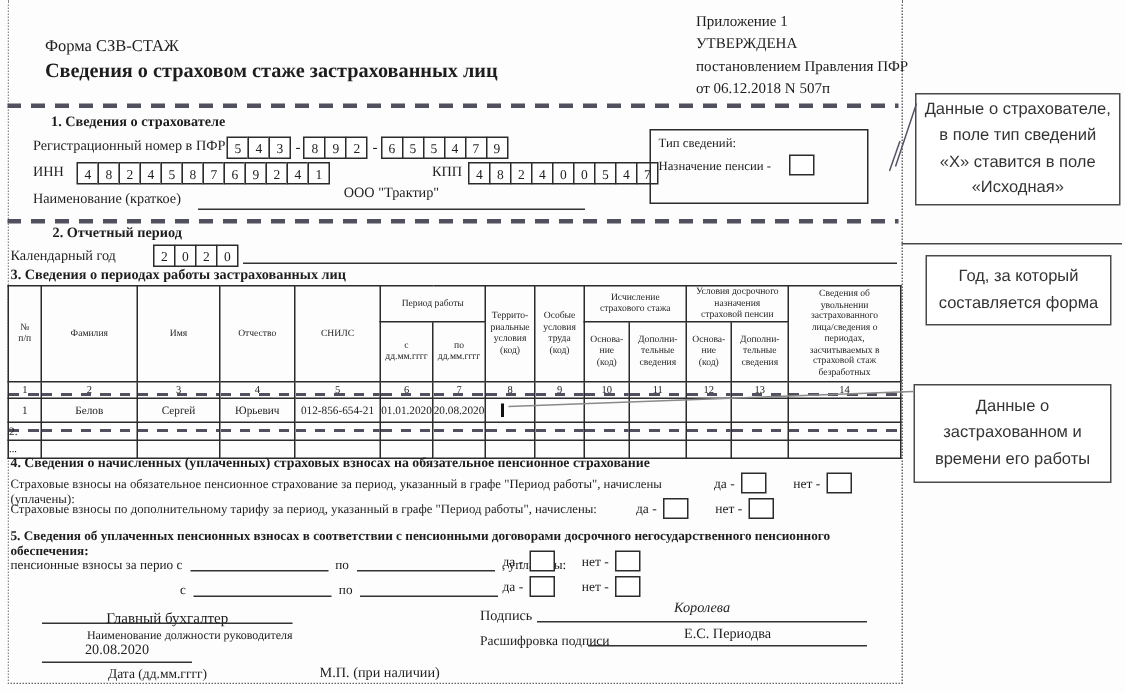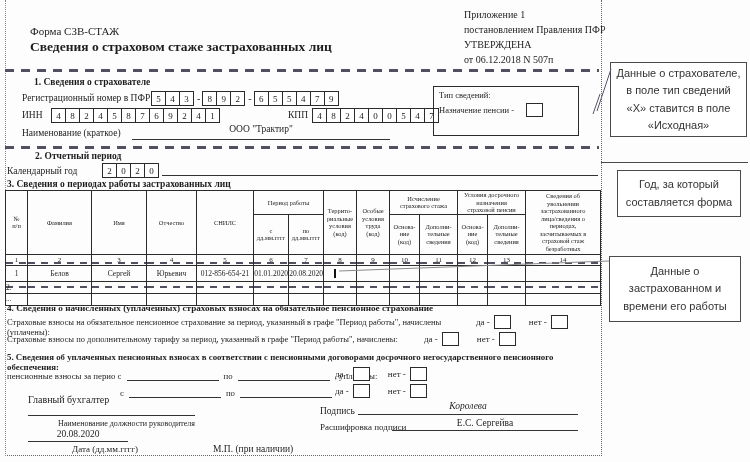--- a/index.html
+++ b/index.html
@@ -54,22 +54,22 @@
 </style>
 </head>
 <body>
 
 <div class="abs frame"></div>
 
 <div class="abs" style="left:30px;top:25px;font-size:11px;">Форма СЗВ-СТАЖ</div>
 <div class="abs b" style="left:30px;top:39px;font-size:13.5px;">Сведения о страховом стаже застрахованных лиц</div>
 <div class="abs" style="left:432px;top:7px;font-size:10px;line-height:15px;margin-left:32px;">
   <div>Приложение 1</div>
+  <div>УТВЕРЖДЕНА</div>
   <div>постановлением Правления ПФР</div>
-  <div>УТВЕРЖДЕНА</div>
   <div>от 06.12.2018 N 507п</div>
 </div>
 <div class="abs dashsep" style="left:5px;top:69px;width:594px;"></div>
 
 <div class="abs b" style="left:9px;top:77px;font-size:9.5px;margin-left:25px;">1. Сведения о страхователе</div>
 <div class="abs lbl" style="left:22px;top:93px;">Регистрационный номер в ПФР</div>
 <div class="abs cells" style="left:152px;top:91px;">
   <span class="grp">
       <span class="dcell">5</span>
       <span class="dcell">4</span>
@@ -314,32 +314,32 @@
   <span class="ufield" style="width:92px;height:11px;"></span>
 </div>
 <div class="abs yn" style="left:335px;top:384px;">
   <span>да -</span>
   <span class="cb"></span>
   <span class="gap"></span>
   <span>нет -</span>
   <span class="cb"></span>
 </div>
 
-<div class="abs" style="left:28px;top:394px;width:167px;text-align:left;font-size:10px;">Главный бухгалтер</div>
+<div class="abs" style="left:28px;top:407px;width:167px;text-align:center;font-size:10px;">Главный бухгалтер</div>
 <div class="abs hline" style="left:28px;top:415px;width:167px;"></div>
 <div class="abs cap" style="left:28px;top:419px;width:167px;font-size:8px;">Наименование должности руководителя</div>
 <div class="abs" style="left:28px;top:429px;width:100px;text-align:center;font-size:9.5px;">20.08.2020</div>
 <div class="abs hline" style="left:28px;top:441px;width:100px;"></div>
 <div class="abs cap" style="left:28px;top:444px;width:110px;font-size:9px;">Дата (дд.мм.гггг)</div>
 <div class="abs" style="left:213px;top:444px;font-size:9.5px;">М.П. (при наличии)</div>
 <div class="abs" style="left:320px;top:406px;font-size:9.5px;">Подпись</div>
 <div class="abs sig" style="left:358px;top:401px;width:220px;text-align:center;font-size:9.5px;">Королева</div>
 <div class="abs hline" style="left:358px;top:414px;width:220px;"></div>
 <div class="abs" style="left:320px;top:422px;font-size:9px;">Расшифровка подписи</div>
-<div class="abs" style="left:392px;top:418px;width:186px;text-align:center;font-size:9.5px;">Е.С. Сергей­ва</div>
+<div class="abs" style="left:392px;top:418px;width:186px;text-align:center;font-size:9.5px;">Е.С. Период­ва</div>
 <div class="abs hline" style="left:392px;top:430px;width:186px;"></div>
 
 <div class="abs callout" style="left:610px;top:62px;width:135px;height:73px;">Данные о страхователе,
 в поле тип сведений
 «Х» ставится в поле
 «Исходная»</div>
 <div class="abs" style="left:601px;top:162px;width:147px;border-top:1px solid #4a4a4a;"></div>
 <div class="abs callout" style="left:617px;top:170px;width:122px;height:45px;">Год, за который
 составляется форма</div>
 <div class="abs callout" style="left:609px;top:256px;width:130px;height:64px;">Данные о

